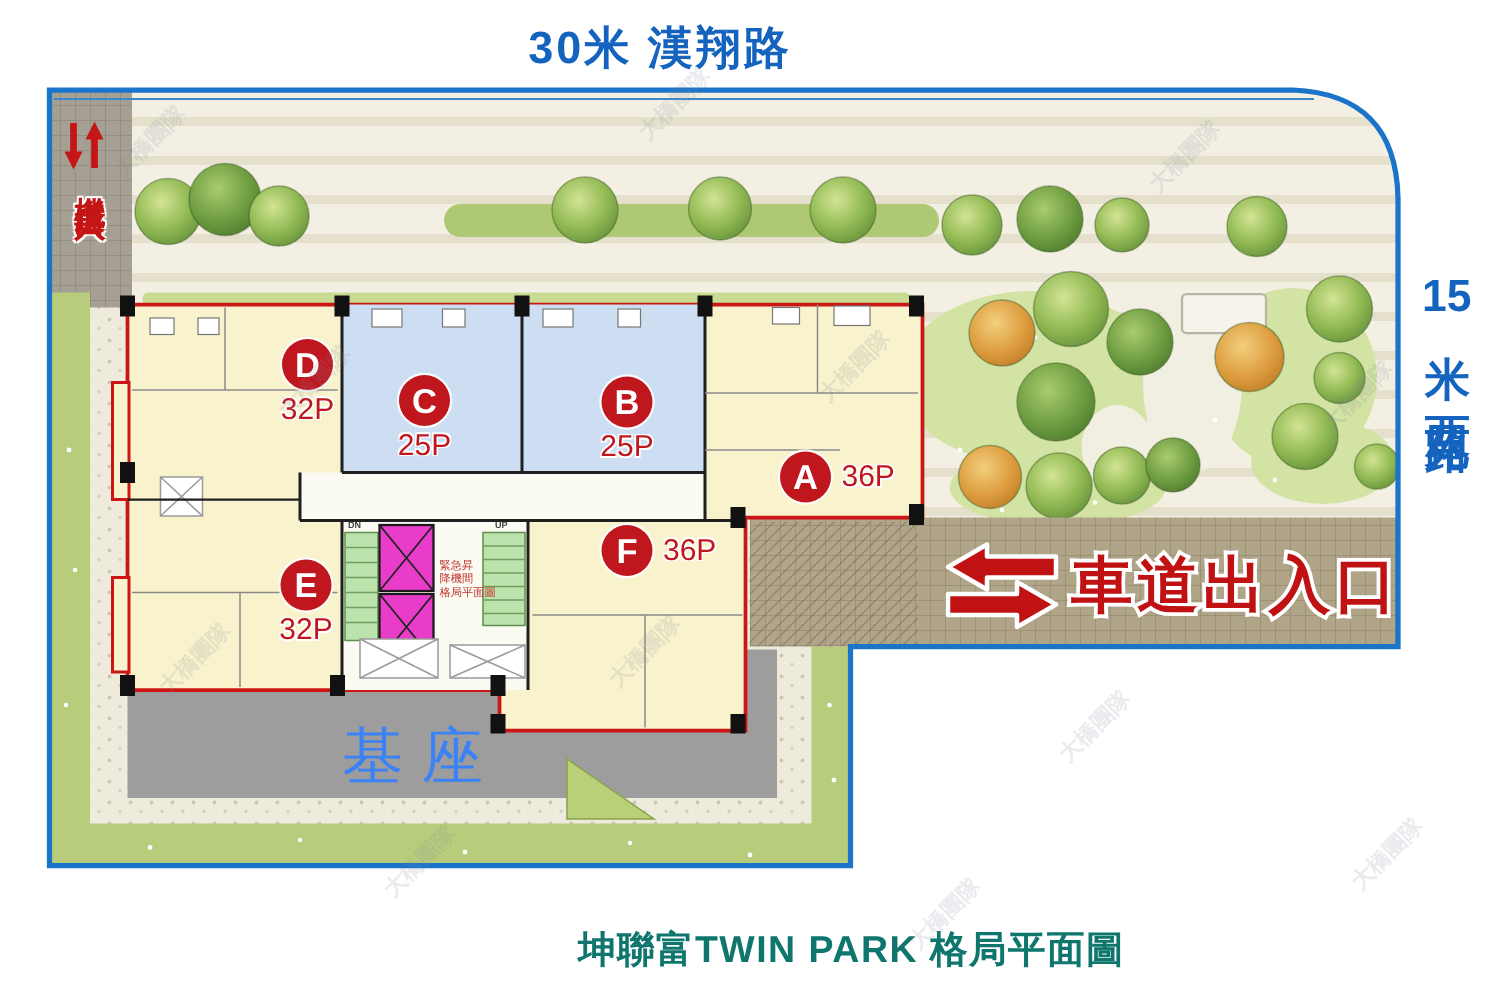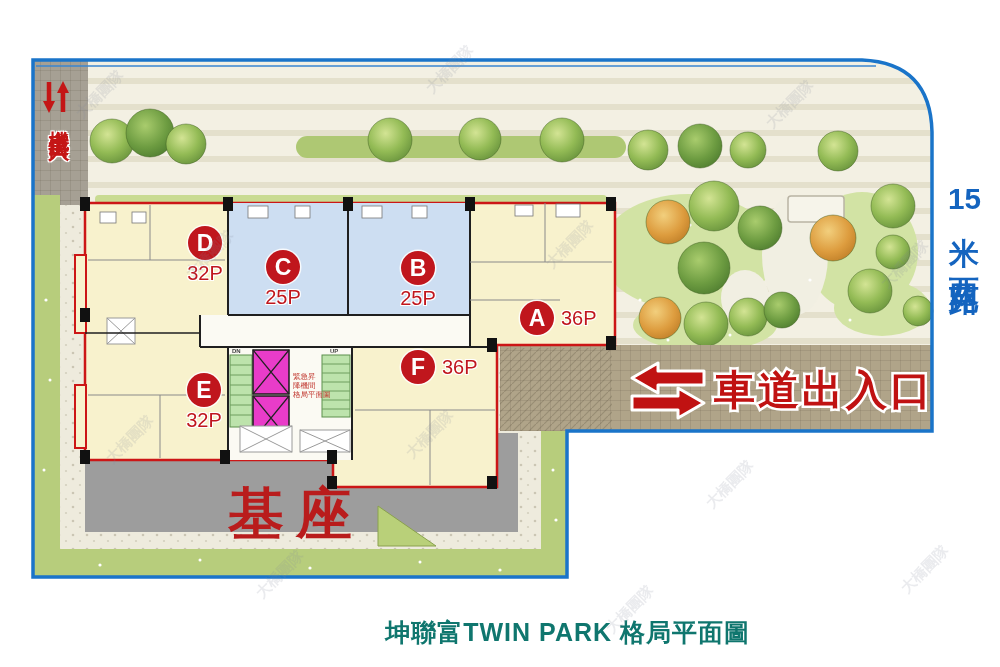--- a/index.html
+++ b/index.html
@@ -40,21 +40,21 @@
     color:#c0161d;font-weight:normal;font-size:20px;
     text-shadow:-1px -1px 0 #fff,1px -1px 0 #fff,-1px 1px 0 #fff,1px 1px 0 #fff;
   }
   .core-label{
     left:293px;top:372px;width:42px;font-size:7.5px;line-height:9px;
     color:#c0342c;font-weight:normal;
   }
   .core-label span{display:block;}
   .stair-tag{font-size:6px;color:#444;font-weight:bold;}
   .podium-label{
-    left:228px;top:477px;font-size:56px;font-weight:bold;color:#b91c1c;letter-spacing:12px;
+    left:228px;top:477px;font-size:41px;font-weight:normal;color:#3b82f6;letter-spacing:12px;
   }
   .caption{
     left:250px;top:616px;width:500px;text-align:right;
     font-size:25px;font-weight:600;color:#0f766e;letter-spacing:1px;
   }
   .wm{
     color:rgba(130,138,155,0.17);font-size:15px;font-weight:bold;white-space:nowrap;
     transform:rotate(-45deg);pointer-events:none;
   }
 </style>
@@ -269,20 +269,21 @@
     <path d="M63 112 V92" stroke-width="4.5" fill="none"></path>
     <polygon points="57,93 69,93 63,81" stroke="none"></polygon>
   </g>
 
   <g fill="none">
     <path d="M 33 60 L 862 60 C 908 62 931 86 932 132 L 932 431 L 567 431 L 567 577 L 33 577 Z" stroke="#1a74c9" stroke-width="3.5"></path>
     <path d="M 36 66 L 876 66" stroke="#3a86d0" stroke-width="1.3"></path>
   </g>
 </svg>
 
+<div class="abs road-top">30米 漢翔路</div>
 <div class="abs road-right"><span class="combine">15</span><span>米 西苑路</span></div>
 
 <div class="abs moto-text">機車道出入口</div>
 
 <div class="abs unit col" style="left:180px;top:226px;width:50px;align-items:center;">
   <div class="badge">D</div>
   <div class="usize">32P</div>
 </div>
 <div class="abs unit col" style="left:258px;top:250px;width:50px;align-items:center;">
   <div class="badge">C</div>

